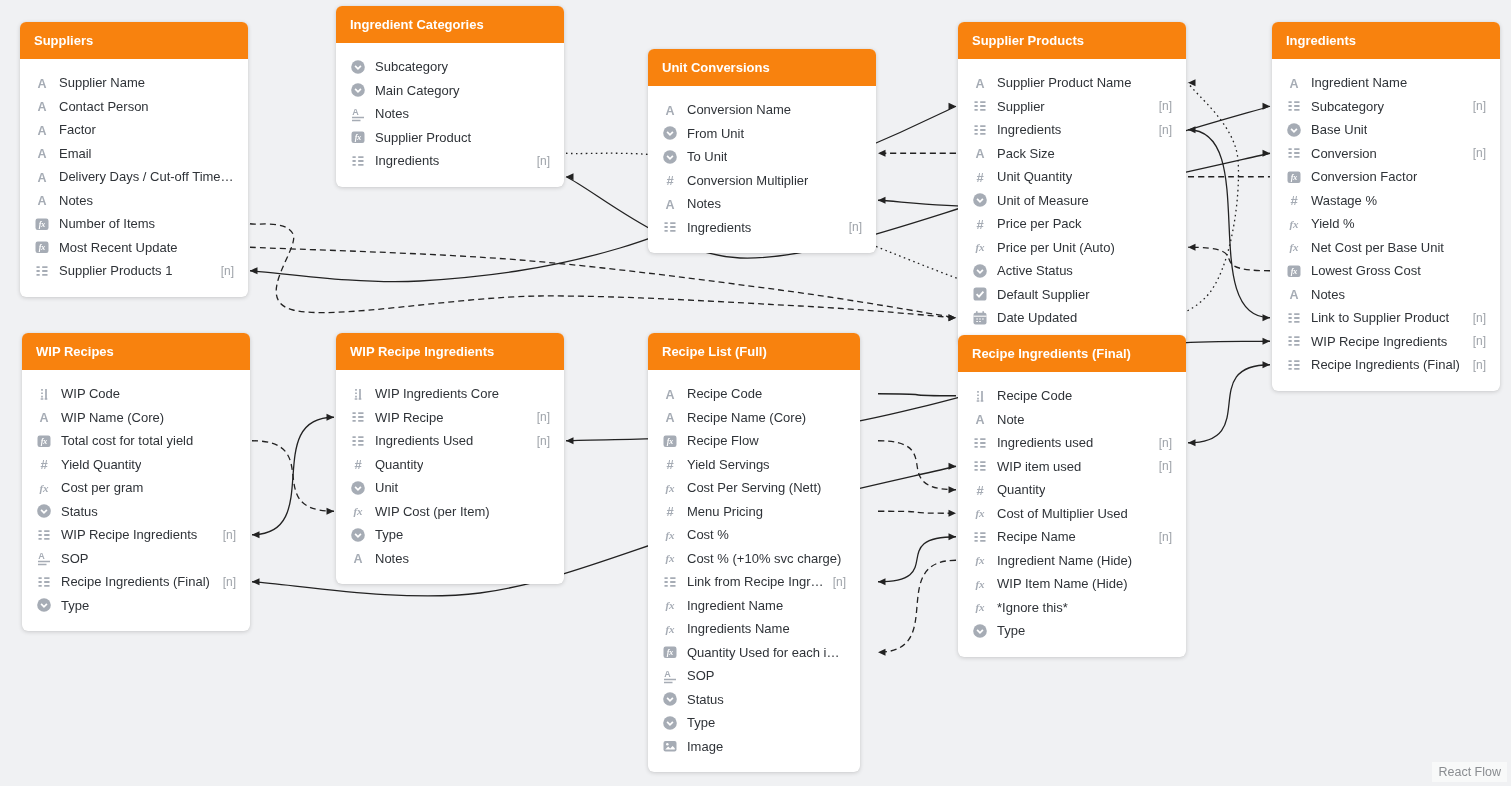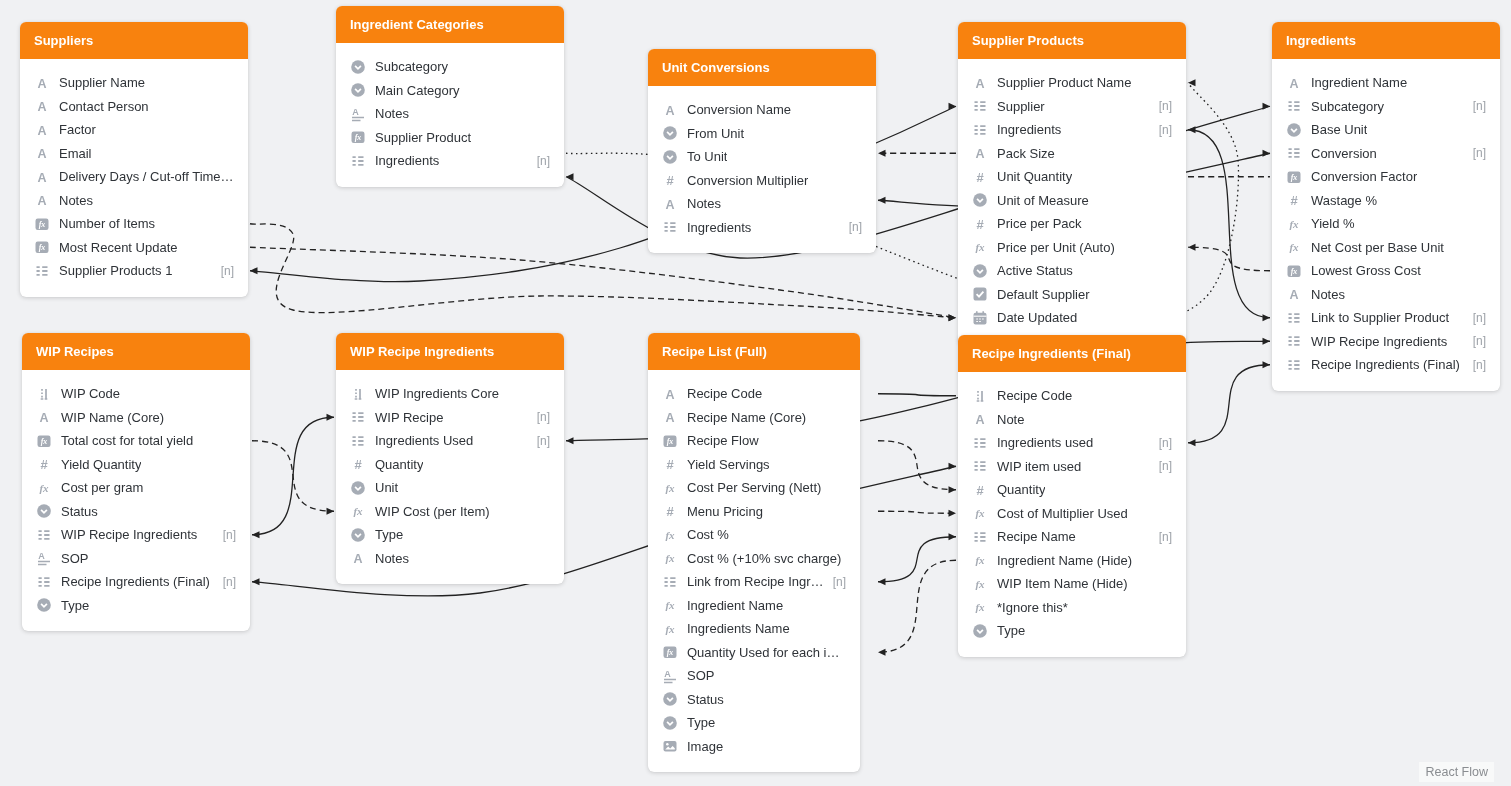--- a/index.html
+++ b/index.html
@@ -27,21 +27,21 @@
   .card-body{padding:12px 0 14px;}
   .row{height:23.5px;display:flex;align-items:center;padding:0 14px;}
   .row .icon{width:16px;height:16px;margin-right:9px;flex:none;display:inline-flex;}
   .row .icon svg{width:16px;height:16px;display:block;}
   .row .flabel{
     font-size:13px;color:var(--label);white-space:nowrap;overflow:hidden;
     text-overflow:ellipsis;
   }
   .row .badge{margin-left:auto;padding-left:6px;font-size:12px;color:var(--badge);flex:none;}
   #attribution{
-    position:absolute;right:17px;bottom:4px;z-index:2;background:rgba(248,249,250,.9);
+    position:absolute;right:4px;bottom:4px;z-index:2;background:rgba(248,249,250,.9);
     color:#8a8d91;font-size:12.5px;padding:3px 6px;text-decoration:none;
   }
   .edge{fill:none;stroke:var(--edge);stroke-width:1.3px;}
   .edge.dashed{stroke-dasharray:6 4;}
   .edge.dotted{stroke-dasharray:1.6 3.4;}
   .arrowhead{fill:var(--edge);stroke:none;}
 </style>
 </head>
 <body>
 

